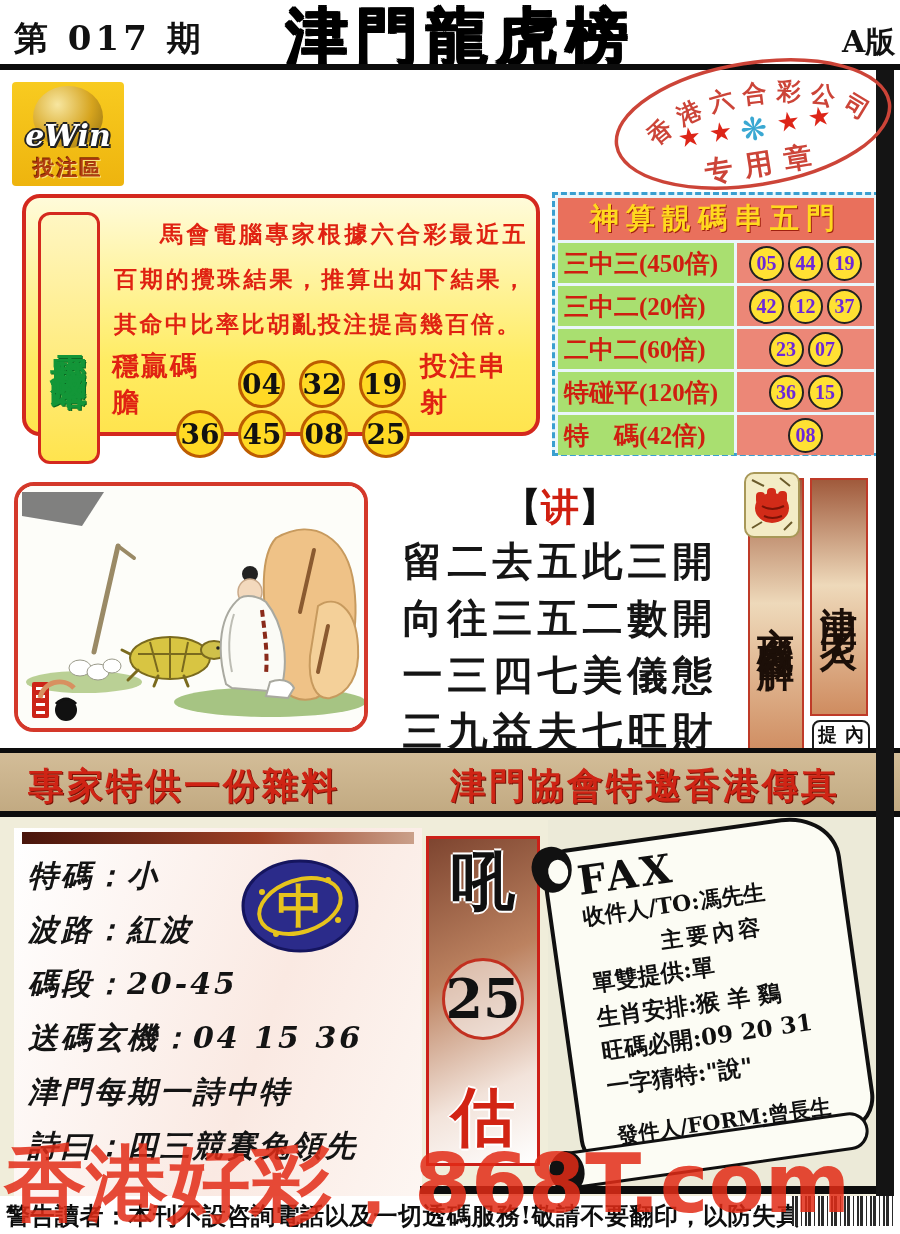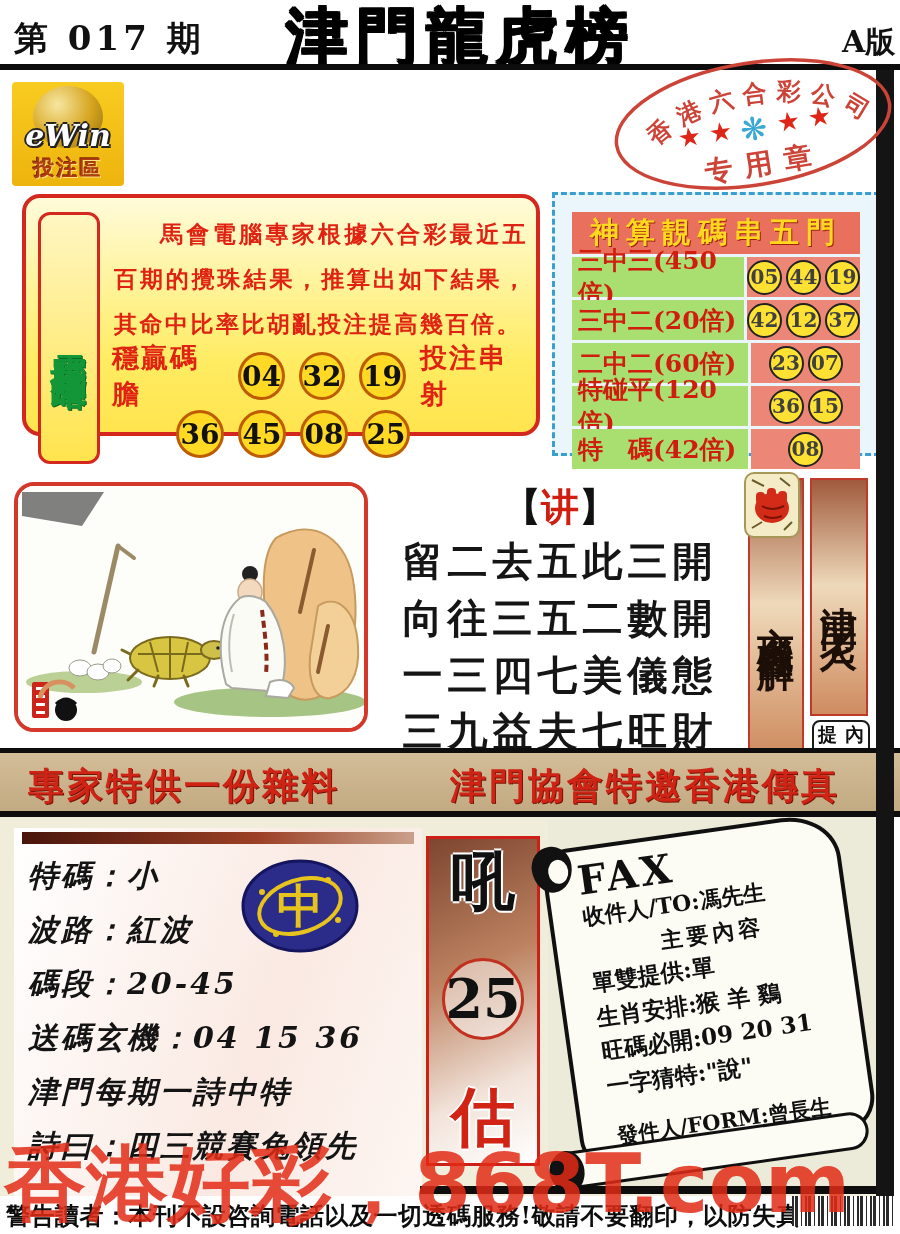--- a/index.html
+++ b/index.html
@@ -32,35 +32,35 @@
         display:flex;align-items:center;justify-content:center;}
   .strategy .side span{writing-mode:vertical-rl;text-orientation:upright;font-size:36px;font-weight:900;
         color:#139638;letter-spacing:4px;text-shadow:1px 1px 0 #0a6a24;}
   .strategy .para{position:absolute;left:88px;top:14px;width:414px;font-size:23px;font-weight:700;
         color:#e02212;line-height:1.95;letter-spacing:2.5px;text-indent:2em;text-align:justify;}
   .numrow{position:absolute;left:86px;display:flex;align-items:center;gap:14px;}
   .numrow .lbl{font-size:27px;font-weight:900;color:#e02212;letter-spacing:2px;}
   .ball-y{width:48px;height:48px;border-radius:50%;background:#ffd924;border:3px solid #bd5c00;
         box-sizing:border-box;display:flex;align-items:center;justify-content:center;
         font-size:28px;font-weight:900;color:#111;}
-  .row1{top:142px;width:420px;}
+  .row1{top:150px;width:420px;}
   .row2{top:212px;left:150px;}
 
   
   .combo{left:552px;top:192px;width:328px;height:264px;border:3px dashed #3a9fd0;background:#eaf6fb;
-        box-sizing:border-box;padding:17px;}
+        box-sizing:border-box;padding:3px;font-family:Liberation Serif, serif;}
   .combo .hd{height:42px;background:#e9705c;display:flex;align-items:center;justify-content:center;
         font-size:29px;font-weight:900;color:#ffd91e;letter-spacing:7px;text-shadow:1px 1px 0 #a02010;margin-bottom:3px;}
   .combo .row{display:flex;height:40px;margin-bottom:3px;}
   .combo .row .lab{width:176px;background:#a9df70;color:#cf1e10;font-size:25px;font-weight:900;
         display:flex;align-items:center;padding-left:6px;box-sizing:border-box;letter-spacing:0px;}
   .combo .row .vals{flex:1;background:#ec8777;display:flex;align-items:center;justify-content:center;gap:4px;margin-left:3px;}
   .ball-s{width:35px;height:35px;border-radius:50%;background:#ffe133;border:2px solid #222;
         box-sizing:border-box;display:flex;align-items:center;justify-content:center;
-        font-size:20px;font-weight:900;color:#404040;}
+        font-size:20px;font-weight:900;color:#6d28d9;}
 
   
   .pic{left:14px;top:482px;width:354px;height:250px;border:4px solid #d4382a;border-radius:20px;
        background:#fdfdfb;box-sizing:border-box;overflow:hidden;}
 
   
   .lecture{left:376px;top:482px;width:368px;height:276px;text-align:center;}
   .lecture .t{font-size:38px;font-weight:900;color:#111;}
   .lecture .t .red{color:#d01f10;}
   .lecture .line{font-size:40px;color:#151515;letter-spacing:5px;line-height:1.42;font-weight:600;}

